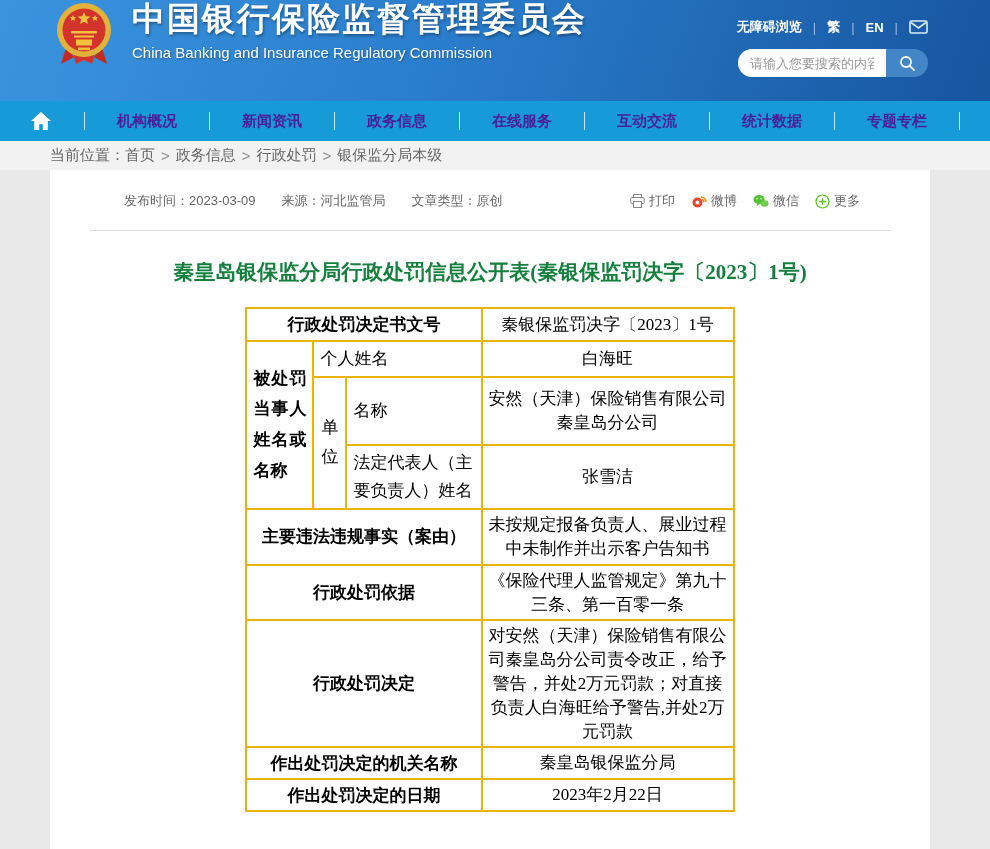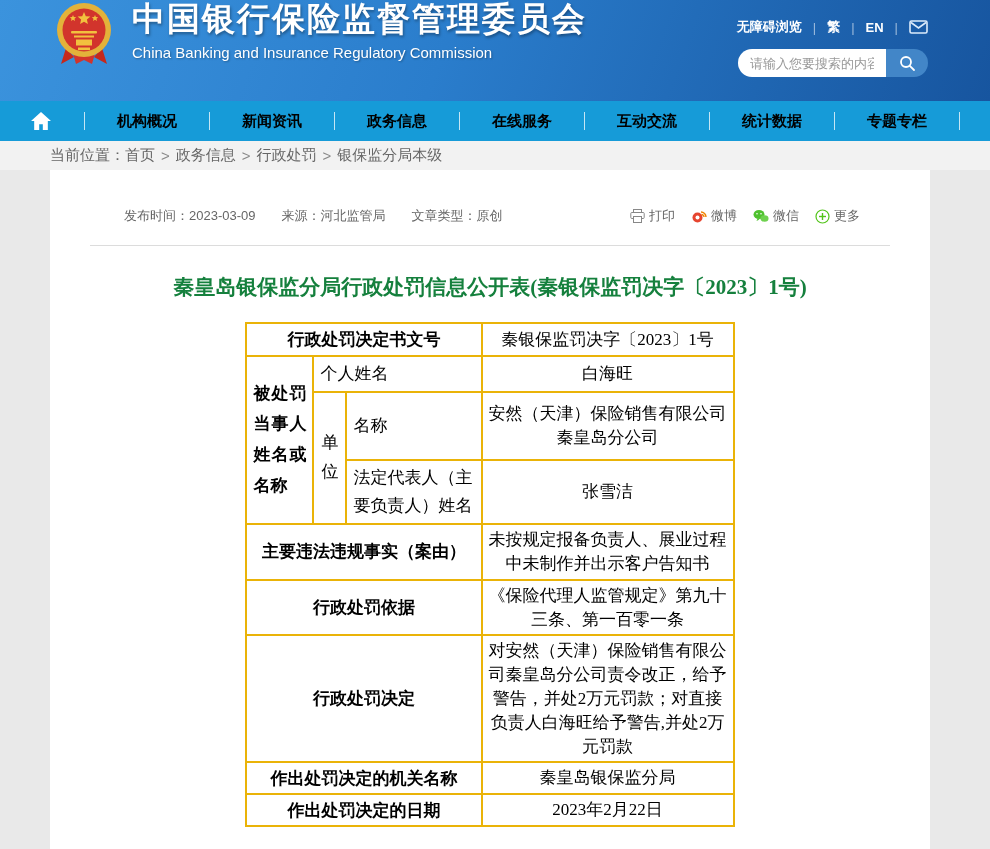--- a/index.html
+++ b/index.html
@@ -41,41 +41,41 @@
     cursor:pointer;
   }
 
   
   .main-nav{
     height:40px; flex:0 0 40px; background:#169bd8;
     display:flex; align-items:center; justify-content:space-between;
     padding:0 30px;
   }
   .nav-home{ display:flex; align-items:center; cursor:pointer; }
-  .nav-item{ color:#000000; font-size:15px; font-weight:bold; cursor:pointer; white-space:nowrap; }
+  .nav-item{ color:#4c1d95; font-size:15px; font-weight:bold; cursor:pointer; white-space:nowrap; }
   .nav-sep{ width:1px; height:18px; background:rgba(255,255,255,.75); }
 
   
   .breadcrumb{
     height:29px; flex:0 0 29px; background:#f2f2f2;
     display:flex; align-items:center; padding-left:50px;
     font-size:15px; color:#666;
   }
   .crumb{ cursor:pointer; }
   .crumb-sep{ margin:0 6px; color:#888; }
 
   
   .main-area{ flex:1 1 auto; }
   .content-box{
     width:880px; height:100%; margin-left:50px; background:#fff;
     padding:22px 0 10px 0;
   }
   .meta-row{
     display:flex; justify-content:space-between; align-items:center;
-    padding:0 70px 0 74px; font-size:13px; color:#666;margin-top:15px;
+    padding:0 70px 0 74px; font-size:13px; color:#666;
   }
   .meta-left{ display:flex; gap:26px; }
   .meta-right{ display:flex; gap:16px; align-items:center; }
   .action{ display:flex; align-items:center; gap:4px; cursor:pointer; color:#666; }
   .meta-divider{ margin:20px 40px 0 40px; border-bottom:1px solid #dcdcdc; }
 
   .doc-title{
     margin-top:27px; text-align:center; padding:0 60px;
     font-family:"Liberation Serif","DejaVu Serif",serif;
     font-weight:bold; font-size:21px; color:#15803d;

